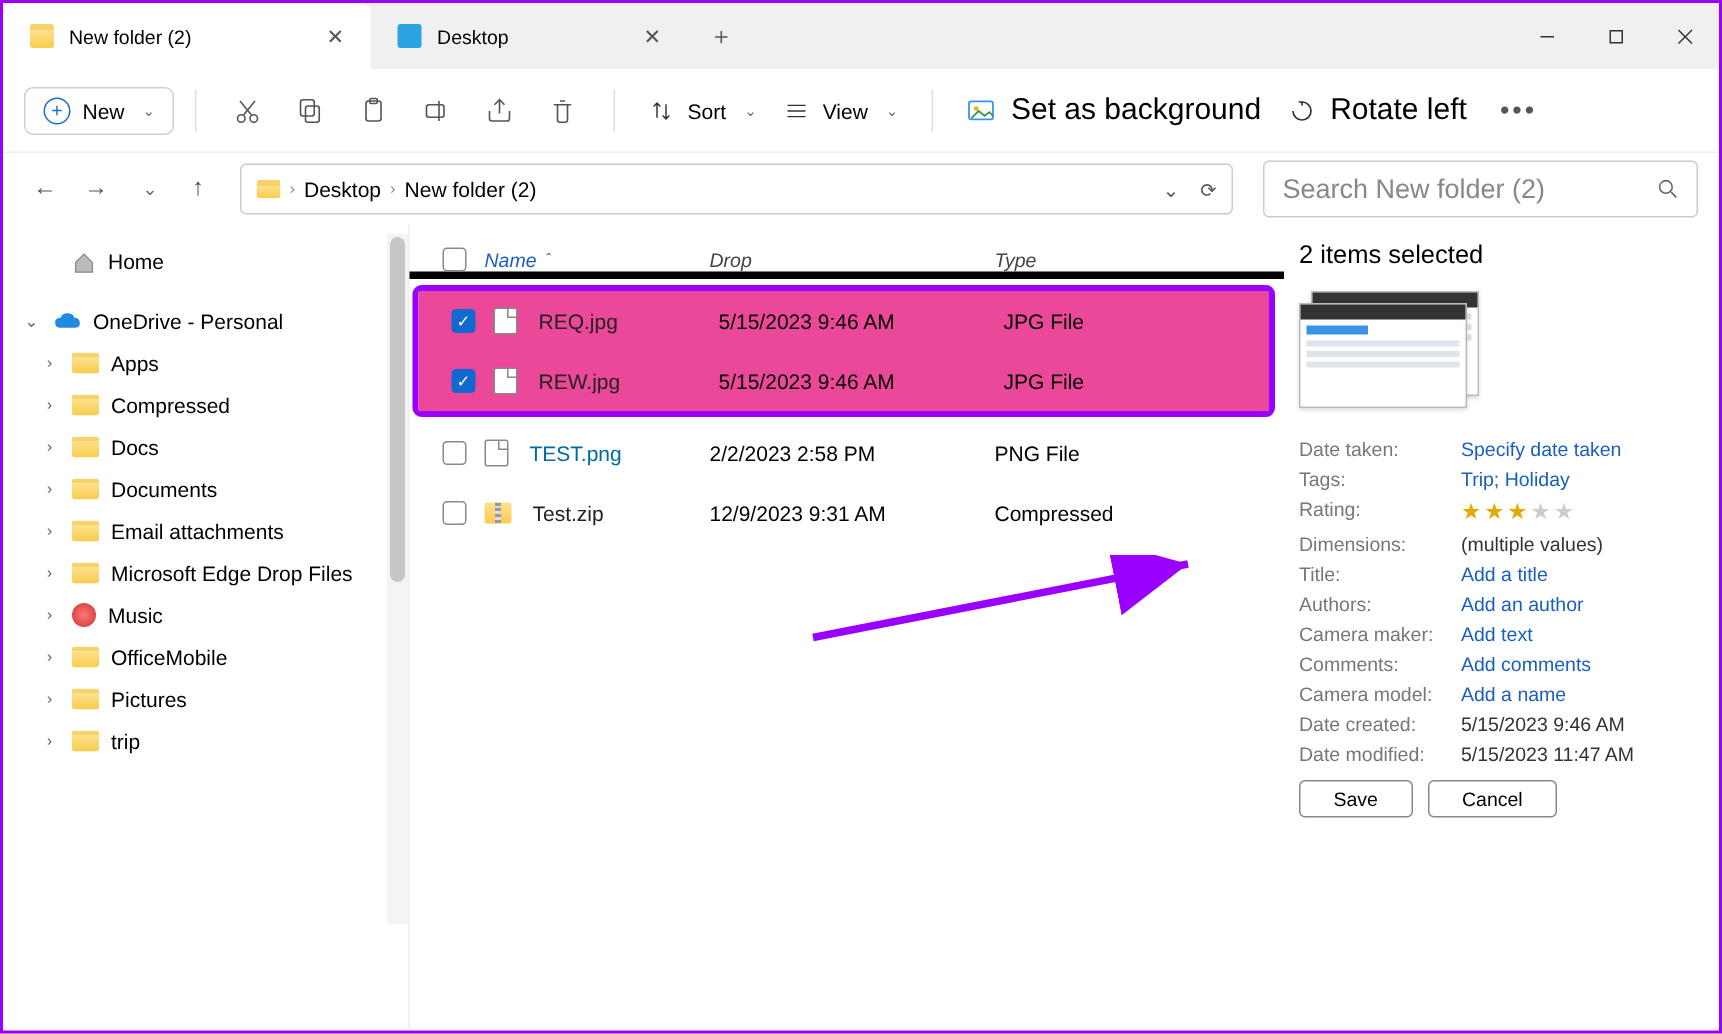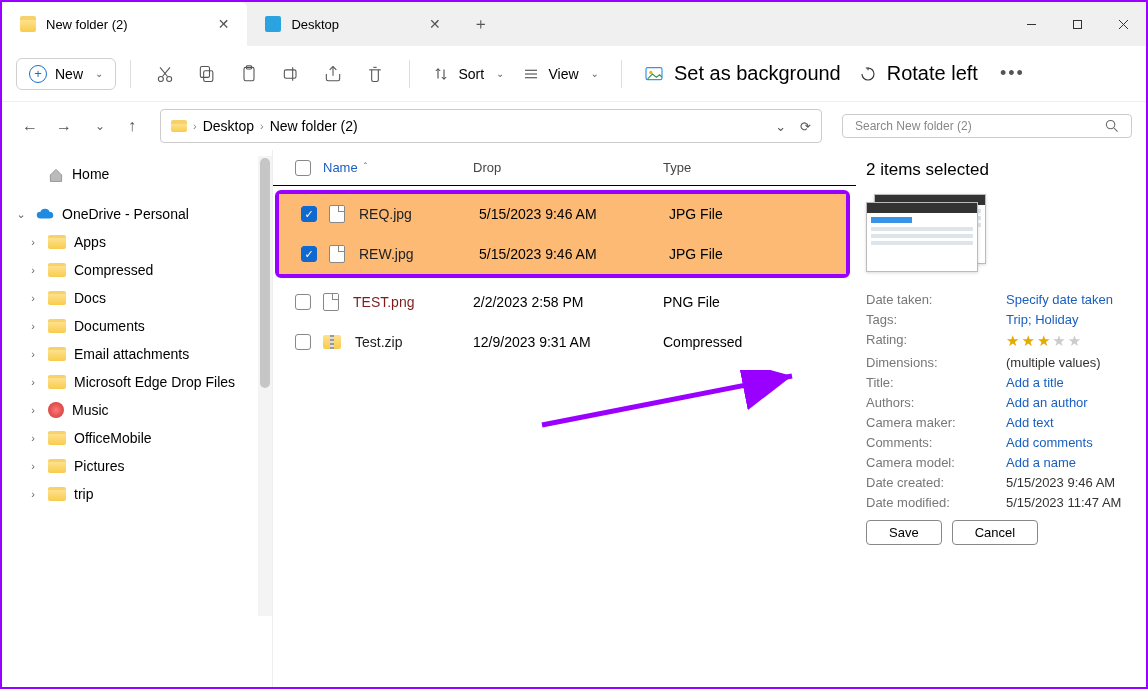--- a/index.html
+++ b/index.html
@@ -24,61 +24,61 @@
   .sort-btn,.view-btn { display:flex;align-items:center;gap:8px;font-size:14px;padding:0 8px;}
   .sort-btn svg,.view-btn svg{width:18px;height:18px;stroke:#333;fill:none;stroke-width:1.3;}
   .bg-btn{display:flex;align-items:center;gap:10px;font-size:20px;padding:0 8px;}
   .ellipsis{font-size:18px;letter-spacing:2px;color:#555;padding:0 8px;margin-left:4px;}
   .chev{font-size:10px;color:#666;margin-left:4px;}
   .navrow { height: 48px; padding: 0 14px; display:flex; align-items:center; gap:6px; }
   .nav-arrow { width:28px;height:28px;display:flex;align-items:center;justify-content:center;color:#555;font-size:16px; }
   .addrbar { flex:1; margin-left:8px; border:1px solid #ccc; border-radius:4px; height:34px; display:flex; align-items:center; padding:0 10px; gap:6px; font-size:14px; }
   .crumb-sep{color:#888;font-size:11px;}
   .addr-tail{margin-left:auto;display:flex;gap:14px;color:#555;font-size:13px;}
-  .search { margin-left:14px; border:1px solid #ccc; border-radius:4px; height:24px; width:290px; display:flex; align-items:center; padding:0 12px; font-size:12px; color:#888; }
+  .search { margin-left:14px; border:1px solid #ccc; border-radius:4px; height:38px; width:290px; display:flex; align-items:center; padding:0 12px; font-size:18px; color:#888; }
   .search svg{width:14px;height:14px;stroke:#666;fill:none;margin-left:auto;}
   .body { display:flex; height: calc(100% - 44px - 56px - 48px); }
   .nav { width:270px; padding:10px 6px; font-size:14px; position:relative;}
   .nav-item{display:flex;align-items:center;gap:8px;padding:6px 6px 6px 18px;border-radius:4px;cursor:default;}
   .nav-item .arrow{width:14px;font-size:11px;color:#666;text-align:center;}
   .folder-ylw{display:inline-block;width:18px;height:14px;background:linear-gradient(#ffe18d,#f8cc4d);border-radius:2px;border-top:3px solid #f6d26b;}
   .home-icon{display:inline-block;width:16px;height:14px;}
   .home-icon svg{width:16px;height:16px;}
   .cloud-icon{display:inline-block;width:18px;height:14px;}
   .cloud-icon svg{width:18px;height:14px;}
   .music-icon{width:16px;height:16px;border-radius:50%;background:radial-gradient(#f77,#c33);}
   .scroll-track{position:absolute;right:0;top:6px;width:14px;height:460px;background:#f4f4f4;}
   .scroll-thumb{width:10px;margin:2px;height:230px;background:#c6c6c6;border-radius:5px;}
   .list { flex:1; border-left:1px solid #eee; }
-  .cols{display:flex;height:36px;align-items:center;font-size:13px;color:#444;border-bottom:1px solid #000000;padding-left:22px;}
+  .cols{display:flex;height:36px;align-items:flex-end;font-size:13px;color:#444;border-bottom:5px solid #000000;padding-left:22px;font-style:italic;}
   .col-chk{width:28px;}
   .col-name{flex:0 0 150px;color:#1a5fbf;display:flex;align-items:center;gap:6px;}
   .col-date{flex:0 0 190px;}
   .col-type{flex:1;}
   .row{display:flex;height:40px;align-items:center;font-size:14px;padding-left:22px;}
-  .row.selected{background:#fdba74;}
+  .row.selected{background:#ec4899;}
   .highlight-box{border:4px solid #9a00ff;border-radius:6px;margin:4px 6px 4px 2px;}
   .chkbox{width:16px;height:16px;border:1px solid #888;border-radius:3px;background:#fff;display:flex;align-items:center;justify-content:center;}
   .chkbox.checked{background:#1068d1;border-color:#1068d1;}
   .chkbox.checked::after{content:"✓";color:#fff;font-size:11px;}
   .file-icon{width:16px;height:18px;border:1px solid #888;border-radius:2px;margin-right:8px;position:relative;background:#fff;}
   .file-icon::before{content:"";position:absolute;top:0;right:0;width:5px;height:5px;background:#fff;border-left:1px solid #888;border-bottom:1px solid #888;}
   .zip-icon{width:18px;height:14px;background:linear-gradient(#ffe18d,#f8cc4d);border-radius:2px;margin-right:8px;position:relative;}
   .zip-icon::after{content:"";position:absolute;left:7px;top:0;width:4px;height:14px;background:repeating-linear-gradient(#999,#999 2px,#ddd 2px,#ddd 4px);}
   .details{width:290px;padding:10px 16px 10px 10px;font-size:13px;}
   .details-title{font-size:17px;margin-bottom:14px;}
   .thumbrow{position:relative;width:120px;height:78px;margin-bottom:20px;}
   .thumb{position:absolute;width:112px;height:70px;background:#fff;border:1px solid #bbb;box-shadow:0 1px 3px rgba(0,0,0,.15);}
   .thumb.back{right:0;top:0;}
   .thumb.front{left:0;top:8px;}
   .thumb .bar{height:10px;background:#333;}
   .thumb .body-lines{padding:4px;}
   .thumb .line{height:4px;background:#dde4ea;margin-bottom:3px;}
   .thumb .hl{height:6px;width:40%;background:#3a93e6;}
-  .kv{display:flex;margin-bottom:5px;font-size:13px;gap:32px;}
+  .kv{display:flex;margin-bottom:5px;font-size:13px;}
   .kv .k{width:108px;color:#777;}
   .kv .v{color:#333;}
   .kv .v.link{color:#1a5fbf;}
   .stars{color:#e6a900;font-size:15px;letter-spacing:2px;}
   .stars .off{color:#ccc;}
   .btn-row{display:flex;gap:10px;margin-top:10px;}
   .btn{padding:4px 22px;border:1px solid #888;border-radius:4px;font-size:13px;}
   .arrow-annot{position:absolute;left:530px;top:368px;pointer-events:none;}
 </style>
 </head>
@@ -335,21 +335,21 @@
             <span>REW.jpg</span>
           </div>
           <div class="col-date">5/15/2023 9:46 AM</div>
           <div class="col-type">JPG File</div>
         </div>
     </div>
     <div class="row">
         <div class="col-chk">
           <div class="chkbox"></div>
         </div>
-        <div class="col-name" style="color:#7f1d1d">
+        <div class="col-name" style="color:#0369a1">
           <span class="file-icon"></span>
           <span>TEST.png</span>
         </div>
         <div class="col-date">2/2/2023 2:58 PM</div>
         <div class="col-type">PNG File</div>
       </div>
     <div class="row">
         <div class="col-chk">
           <div class="chkbox"></div>
         </div>

